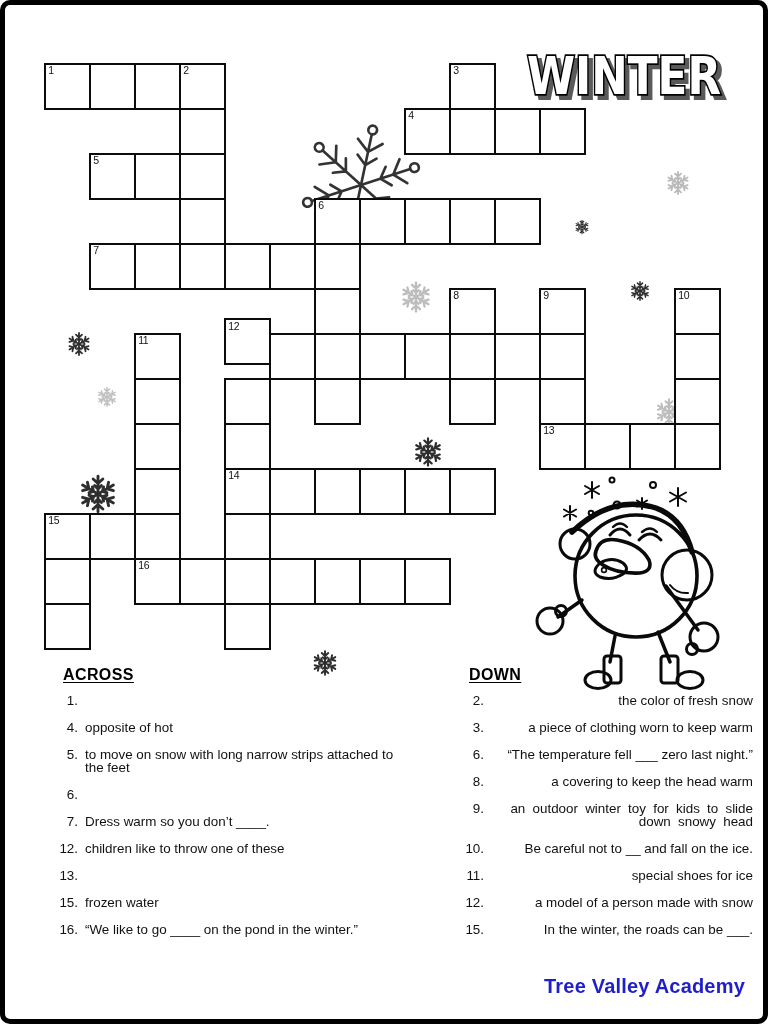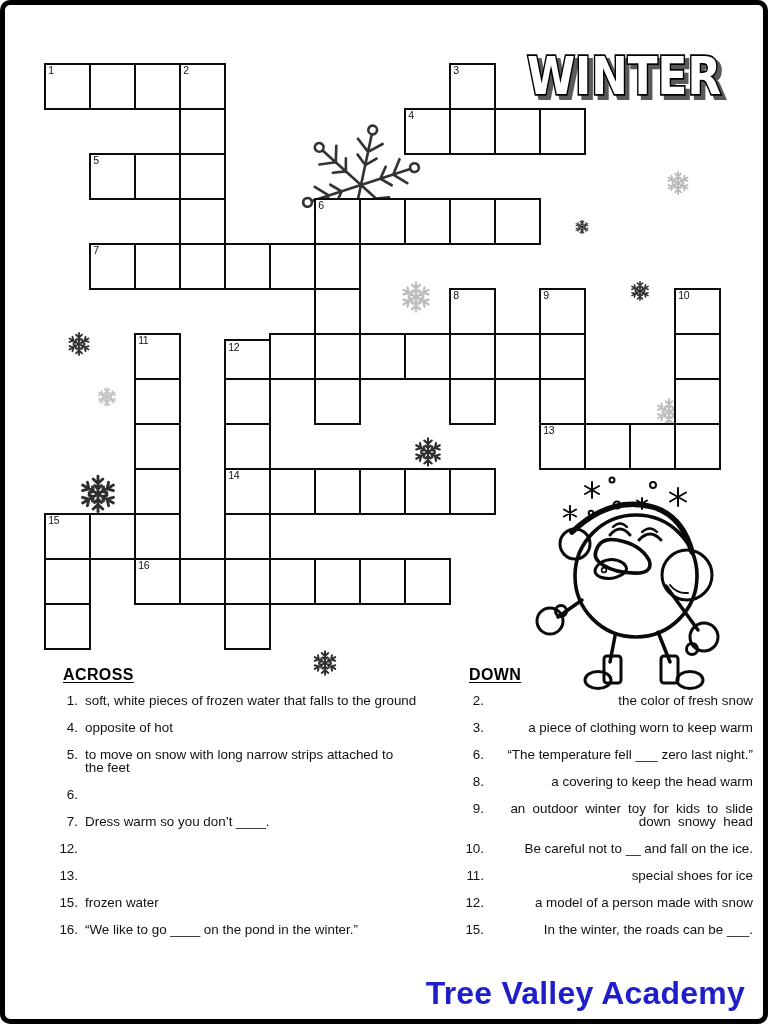--- a/index.html
+++ b/index.html
@@ -36,21 +36,21 @@
   .clues-across { left:38px; width:408px;margin-left:16px; }
   .clues-down   { left:460px; width:300px; }
   .clue { display:flex; margin-bottom:14px; font-size:13.4px; line-height:13px; }
   .clue .cnum { flex:none; width:24px; text-align:right; margin-right:7px; }
   .ctext { white-space:pre-line; }
   .clues-across .ctext { width:340px; }
   .clues-down .ctext { width:262px;text-align:right; }
   .clue.justify .ctext { word-spacing:3.5px; }
 
   
-  .footer { position:absolute; top:975px; right:23px; font-size:32px; font-weight:bold;
+  .footer { position:absolute; top:975px; right:23px; font-size:20px; font-weight:bold;
             color:#1e1ecb; letter-spacing:0.2px; z-index:20; }
 
   #symbol-defs { position:absolute; width:0; height:0; overflow:hidden; }
 </style>
 </head>
 <body>
 
 <div class="page">
 
   <svg id="title-svg" viewBox="0 0 208 60">
@@ -140,21 +140,21 @@
       </div>
       <div class="cell" style="left: 538.8px; top: 287.8px;">
         <span class="num">9</span>
       </div>
       <div class="cell" style="left: 673.8px; top: 287.8px;">
         <span class="num">10</span>
       </div>
       <div class="cell" style="left: 133.8px; top: 332.8px;">
         <span class="num">11</span>
       </div>
-      <div class="cell" style="left: 223.8px; top: 339px;">
+      <div class="cell" style="left: 223.8px; top: 318px;">
         <span class="num">12</span>
       </div>
       <div class="cell" style="left: 268.8px; top: 332.8px;"></div>
       <div class="cell" style="left: 313.8px; top: 332.8px;"></div>
       <div class="cell" style="left: 358.8px; top: 332.8px;"></div>
       <div class="cell" style="left: 403.8px; top: 332.8px;"></div>
       <div class="cell" style="left: 448.8px; top: 332.8px;"></div>
       <div class="cell" style="left: 493.8px; top: 332.8px;"></div>
       <div class="cell" style="left: 538.8px; top: 332.8px;"></div>
       <div class="cell" style="left: 673.8px; top: 332.8px;"></div>
@@ -251,40 +251,40 @@
     <path fill="#fff" stroke-width="3.6" d="M76 83 Q80 69 97 72 Q120 76 129 92 Q133 103 120 105 Q97 106 83 97 Q73 91 76 83 Z"></path>
     <path fill="#fff" stroke-width="3" d="M80 95 Q70 104 80 109 Q92 113 103 106 Q110 101 103 95 Q92 88 80 95 Z"></path>
     <circle cx="84" cy="102" r="2.4" stroke-width="1.6"></circle>
   </svg>
 
   <section class="clues clues-across">
     <h2>ACROSS</h2>
     <div id="across-list">
         <div class="clue">
           <span class="cnum">1.</span>
-          <span class="ctext">soft, white pieces of frozen water that falls to the ground</span>
         </div>
         <div class="clue">
           <span class="cnum">4.</span>
           <span class="ctext">opposite of hot</span>
         </div>
         <div class="clue">
           <span class="cnum">5.</span>
           <span class="ctext">to move on snow with long narrow strips attached to
 the feet</span>
         </div>
         <div class="clue">
           <span class="cnum">6.</span>
         </div>
         <div class="clue">
           <span class="cnum">7.</span>
           <span class="ctext">Dress warm so you don’t ____.</span>
         </div>
         <div class="clue">
           <span class="cnum">12.</span>
+          <span class="ctext">children like to throw one of these</span>
         </div>
         <div class="clue">
           <span class="cnum">13.</span>
         </div>
         <div class="clue">
           <span class="cnum">15.</span>
           <span class="ctext">frozen water</span>
         </div>
         <div class="clue">
           <span class="cnum">16.</span>

